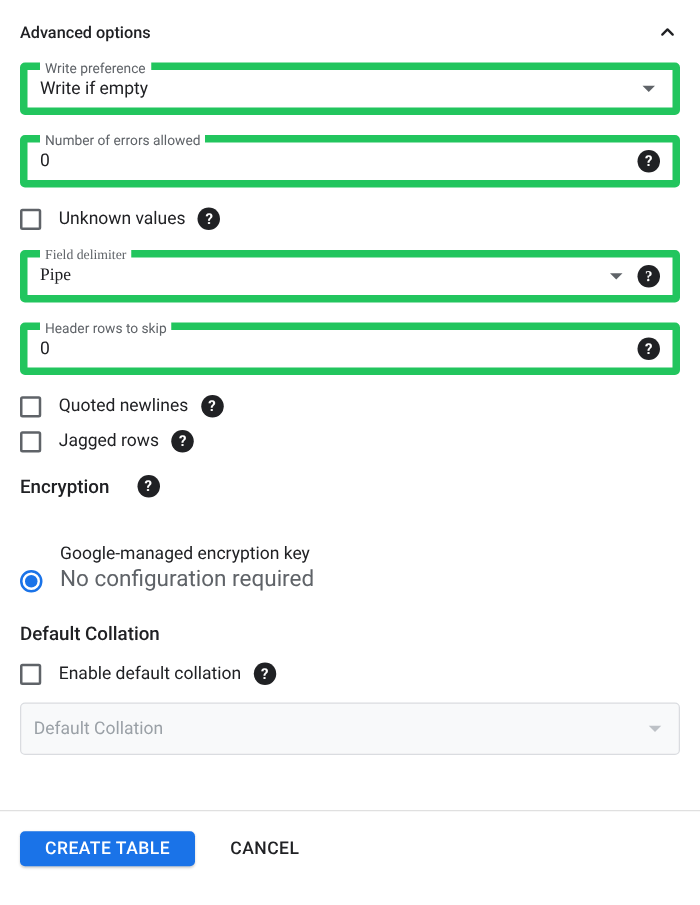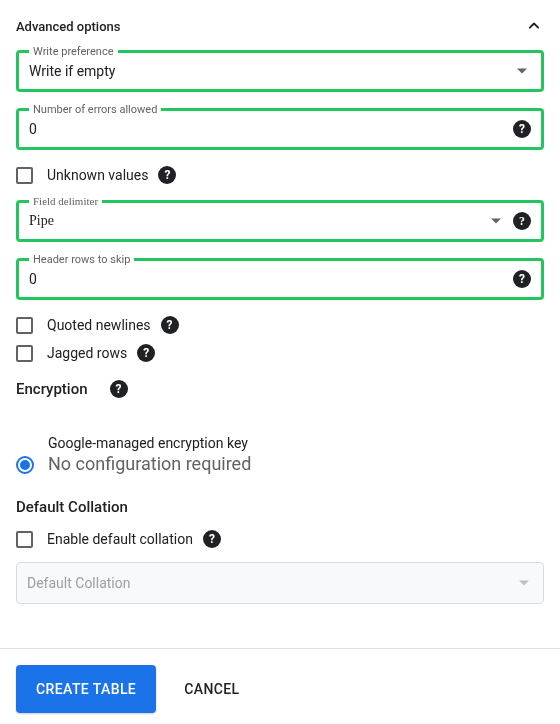--- a/index.html
+++ b/index.html
@@ -1,21 +1,21 @@
 <!DOCTYPE html>
 <html><head>
 <meta charset="utf-8">
 <style>
 * { box-sizing: border-box; margin: 0; padding: 0; }
 body { font-family: Roboto, "Helvetica Neue", Arial, sans-serif; background: #fff; color: #202124; width: 560px; }
 .content { padding: 16px 16px 20px 16px; }
 .section-header { display: flex; justify-content: space-between; align-items: center; margin-bottom: 14px; }
 .section-title { font-size: 13px; font-weight: 500; color: #202124; }
 .chevron { width: 20px; height: 20px; cursor: pointer; }
-.field-wrap { position: relative; border: 3px solid #22c55e; border-radius: 4px; height: 42px; margin-bottom: 16px; display: flex; align-items: center; padding: 0 10px; }
+.field-wrap { position: relative; border: 6px solid #22c55e; border-radius: 4px; height: 42px; margin-bottom: 16px; display: flex; align-items: center; padding: 0 10px; }
 .field-wrap.with-caret-help { padding-right: 64px; }
 .field-wrap.with-help { padding-right: 40px; }
 .field-label { position: absolute; top: -8px; left: 10px; background: #fff; padding: 0 4px; font-size: 11px; color: #5f6368; }
 .field-value { font-size: 14px; color: #202124; flex: 1; }
 .caret-down { position: absolute; right: 14px; top: 50%; transform: translateY(-50%); width: 0; height: 0; border-left: 5px solid transparent; border-right: 5px solid transparent; border-top: 5px solid #5f6368; }
 .caret-down.with-help { right: 40px; }
 .help-icon { position: absolute; right: 10px; top: 50%; transform: translateY(-50%); width: 18px; height: 18px; border-radius: 50%; background: #202124; color: #fff; display: flex; align-items: center; justify-content: center; font-size: 12px; font-weight: bold; }
 .help-inline { width: 18px; height: 18px; border-radius: 50%; background: #202124; color: #fff; display: inline-flex; align-items: center; justify-content: center; font-size: 12px; font-weight: bold; margin-left: 10px; }
 .checkbox-row { display: flex; align-items: center; margin-bottom: 10px; }
 .checkbox { width: 17px; height: 17px; border: 2px solid #5f6368; border-radius: 2px; margin-right: 14px; cursor: pointer; flex-shrink: 0; }
@@ -26,21 +26,21 @@
 .radio.checked { border: 2px solid #1a73e8; }
 .radio.checked::after { content: ''; position: absolute; top: 2px; left: 2px; width: 10px; height: 10px; border-radius: 50%; background: #1a73e8; }
 .radio.unchecked { border: 2px solid #5f6368; }
 .radio-content { flex: 1; }
 .radio-label { font-size: 14px; color: #202124; }
 .radio-sub { font-size: 18px; color: #5f6368; margin-top: 2px; }
 .disabled-select { position: relative; border: 1px solid #dadce0; border-radius: 4px; height: 42px; display: flex; align-items: center; padding: 0 10px; background: #f8f9fa; margin-top: 14px; }
 .disabled-select .field-value { color: #9aa0a6; }
 .disabled-caret { position: absolute; right: 14px; top: 50%; transform: translateY(-50%); width: 0; height: 0; border-left: 5px solid transparent; border-right: 5px solid transparent; border-top: 5px solid #bdc1c6; }
 .footer { border-top: 1px solid #e0e0e0; padding: 16px; display: flex; gap: 8px; margin-top: 24px; }
-.btn { border: none; height: 48px; padding: 0 20px; border-radius: 4px; font-size: 14px; font-weight: 500; letter-spacing: 0.4px; cursor: pointer; font-family: inherit; }
+.btn { border: none; height: 28px; padding: 0 20px; border-radius: 4px; font-size: 14px; font-weight: 500; letter-spacing: 0.4px; cursor: pointer; font-family: inherit; }
 .btn-primary { background: #1a73e8; color: #fff; box-shadow: 0 1px 2px rgba(0,0,0,.2); }
 .btn-secondary { background: transparent; color: #202124; }
 </style>
 </head>
 <body>
 
 <div class="content">
   <div class="section-header">
     <div class="section-title">Advanced options</div>
     <svg class="chevron" viewBox="0 0 24 24">

